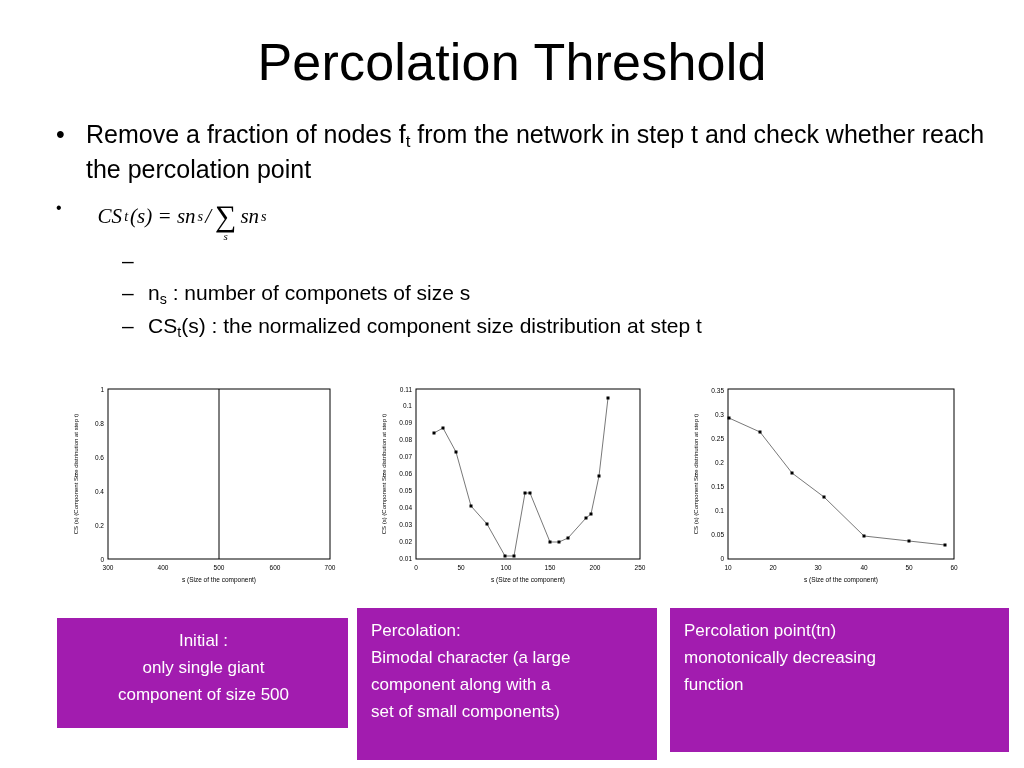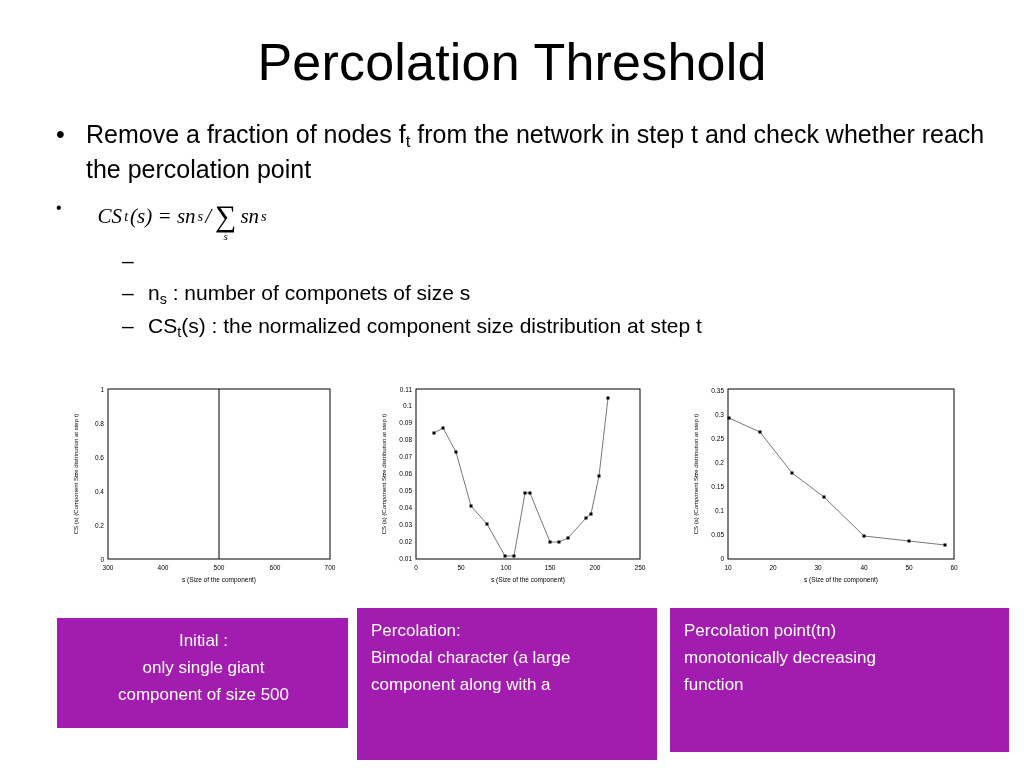--- a/index.html
+++ b/index.html
@@ -202,20 +202,21 @@
   <div class="captions">
     <div class="cap c1">
       <span class="line">Initial :</span>
       <span class="line">only single giant</span>
       <span class="line">component of size 500</span>
     </div>
     <div class="cap c2">
       <span class="line">Percolation:</span>
       <span class="line">Bimodal character (a large</span>
       <span class="line">component along with a</span>
+      <span class="line">set of small components)</span>
     </div>
     <div class="cap c3">
       <span class="line">Percolation point(tn)</span>
       <span class="line">monotonically decreasing</span>
       <span class="line">function</span>
     </div>
   </div>
 
 </div>
 

